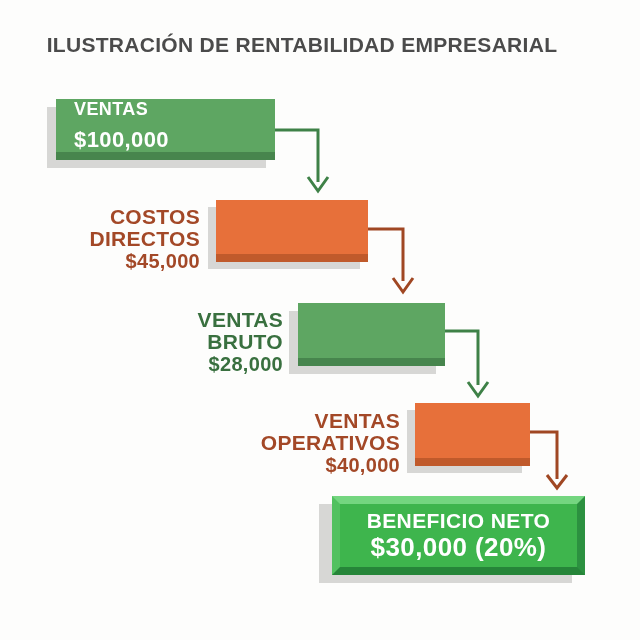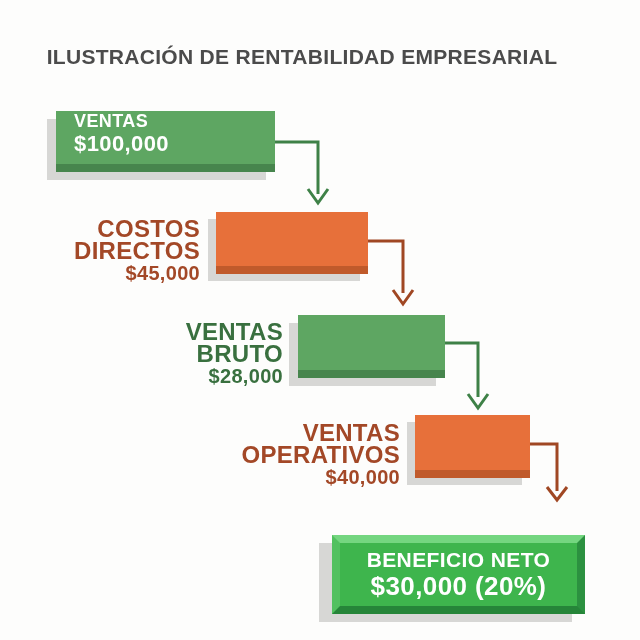--- a/index.html
+++ b/index.html
@@ -21,21 +21,21 @@
     --text-white:#ffffff;
   }
   html,body{margin:0;padding:0;}
   body{
     width:640px;height:640px;
     background:#fdfdfc;
     font-family:"Liberation Sans", sans-serif;
     position:relative;
     overflow:hidden;
   }
-  .canvas{position:absolute;inset:0;margin-top:12px;}
+  .canvas{position:absolute;inset:0;}
   .title{
     position:absolute;
     left:0;top:33px;width:604px;
     text-align:center;
     font-size:21px;
     font-weight:800;
     letter-spacing:.3px;
     color:var(--title-gray);
   }
   .step-box{
@@ -48,42 +48,42 @@
     box-shadow:-9px 8px 0 var(--shadow-gray);
   }
   .box-orange{
     background:var(--negative-orange);
     border-bottom:8px solid var(--negative-orange-dark);
     box-shadow:-8px 7px 0 var(--shadow-gray);
   }
   .box-inside-text{
     display:flex;
     flex-direction:column;
-    justify-content:flex-start;
+    justify-content:space-between;
     padding-left:18px;
     color:var(--text-white);
     font-weight:800;
     letter-spacing:.4px;
   }
   .box1-name{font-size:18px;line-height:21px;}
   .box1-amount{font-size:22px;line-height:24px;}
   .side-label{
     position:absolute;
     text-align:right;
     font-weight:800;
     letter-spacing:.3px;
   }
-  .side-label .name{font-size:24px;line-height:22px;padding-left:48px;}
+  .side-label .name{font-size:21px;line-height:22px;padding-left:48px;}
   .side-label .amount{font-size:20px;line-height:23px;}
   .label-brown{color:var(--label-brown);}
   .label-green{color:var(--label-green);}
   .result-box{
     position:absolute;
     box-sizing:border-box;
-    left:332px;top:523px;width:253px;height:79px;
+    left:332px;top:496px;width:253px;height:79px;
     background:var(--result-green);
     border:8px solid;
     border-color:var(--bevel-top) var(--bevel-right) var(--bevel-bottom) var(--bevel-left);
     box-shadow:-13px 8px 0 var(--shadow-gray);
     display:flex;
     flex-direction:column;
     align-items:center;
     justify-content:center;
     color:var(--text-white);
     font-weight:800;

